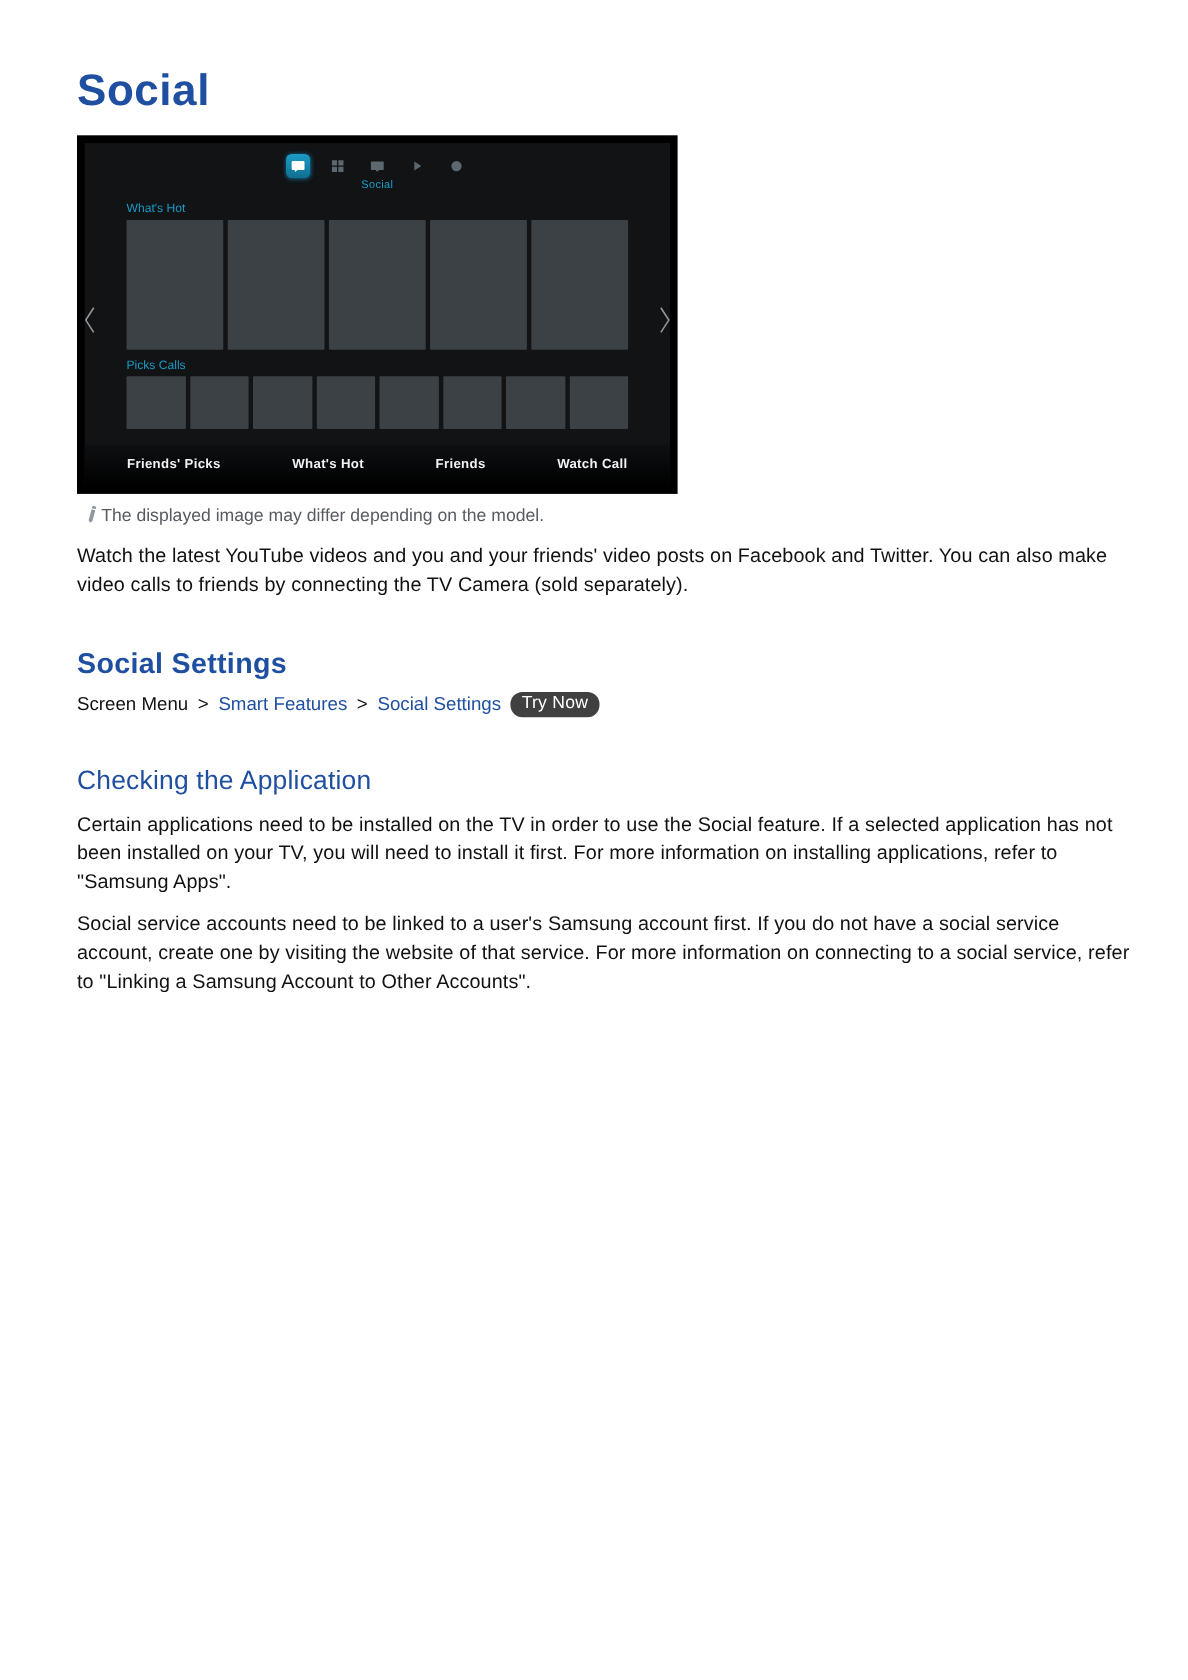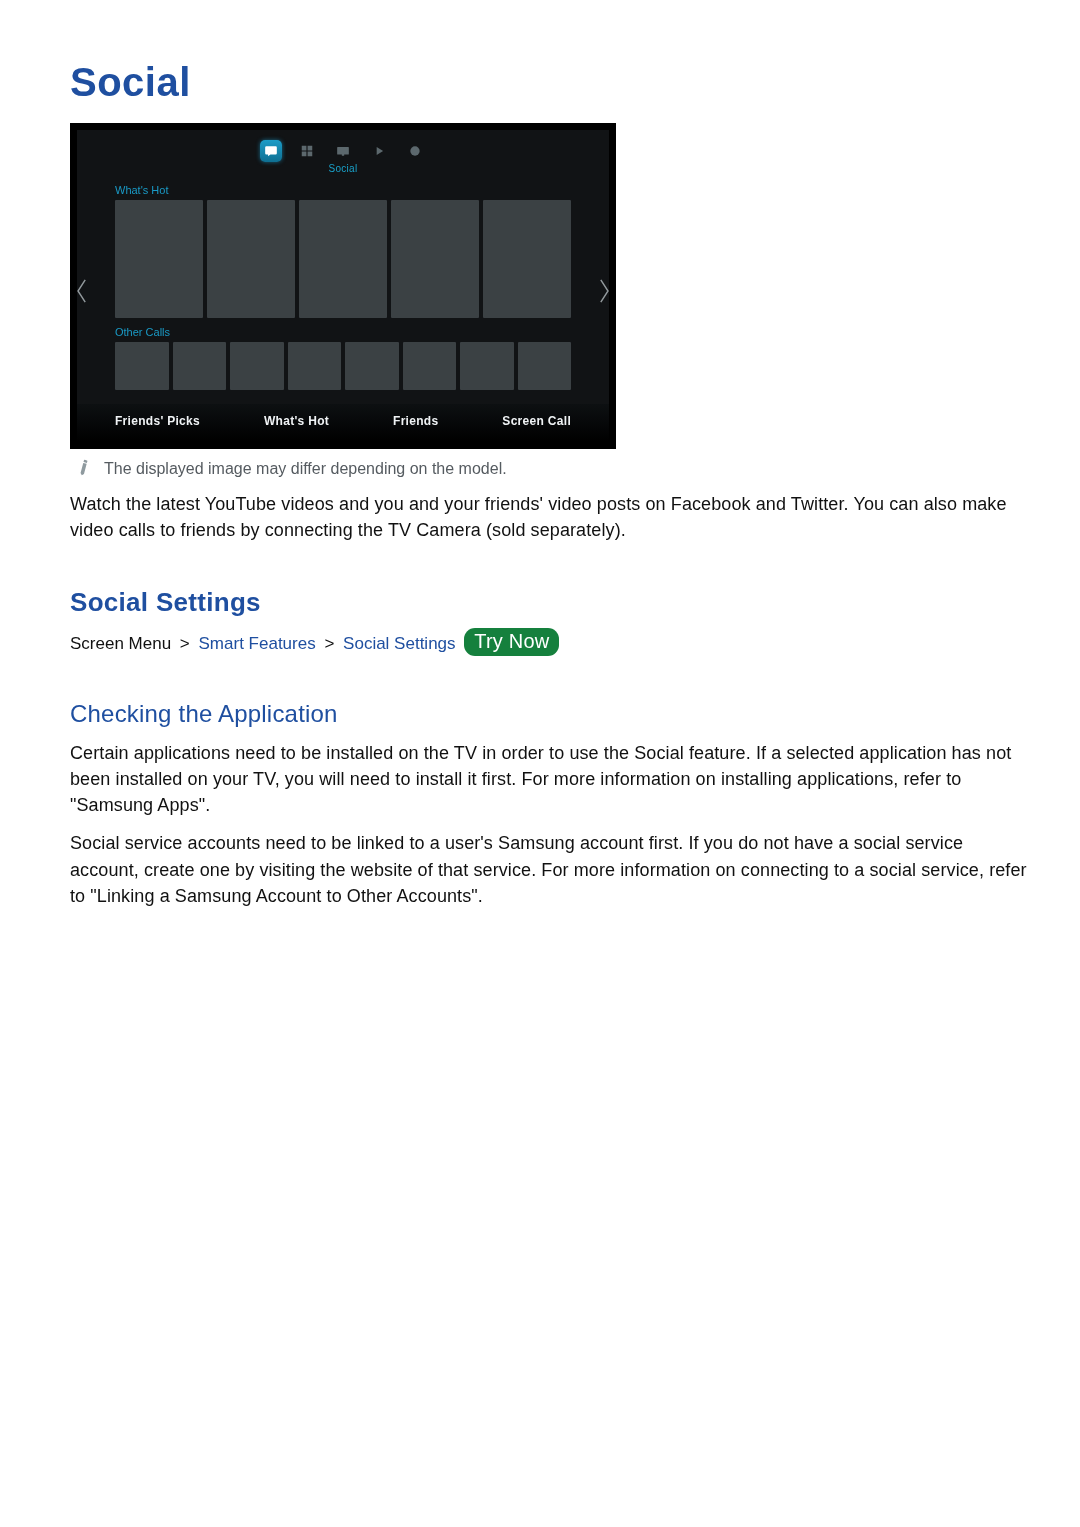--- a/index.html
+++ b/index.html
@@ -115,21 +115,20 @@
     color: #f0f3f5;
     font-size: 12px;
     font-weight: 700;
     letter-spacing: 0.3px;
     white-space: nowrap;
   }
 
   .note-row {
     display: flex;
     align-items: center;
-    gap: 12px;
     margin: 10px 0 0 6px;
     color: #555b60;
     font-size: 16px;
   }
   .note-row svg { width: 16px; height: 16px; fill: #8f9a9f; transform: rotate(-30deg); }
 
   p.body-text {
     font-size: 18px;
     line-height: 1.45;
     margin: 12px 0 0 0;
@@ -148,23 +147,23 @@
   .breadcrumb {
     font-size: 17px;
     margin: 4px 0 0 0;
   }
   .breadcrumb .bc-plain { color: #111; }
   .breadcrumb .bc-link  { color: #1f4fa0; }
   .breadcrumb .chev { color: #111; padding: 0 4px; }
 
   .try-now {
     display: inline-block;
-    background: #15803d;
+    background: #404040;
     color: #fff;
-    font-size: 20px;
+    font-size: 16px;
     padding: 2px 10px 3px 10px;
     border-radius: 11px;
     margin-left: 4px;
     vertical-align: 1px;
     letter-spacing: 0.2px;
   }
 
   h3.sub-title {
     font-size: 24px;
     font-weight: 500;
@@ -225,38 +224,38 @@
 
         <div class="sec-label">What's Hot</div>
         <div class="row-grid">
           <div class="tile wide"></div>
           <div class="tile wide"></div>
           <div class="tile wide"></div>
           <div class="tile wide"></div>
           <div class="tile wide"></div>
         </div>
 
-        <div class="sec-label">Other Calls</div>
+        <div class="sec-label">Picks Calls</div>
         <div class="row-grid sm">
           <div class="tile sm"></div>
           <div class="tile sm"></div>
           <div class="tile sm"></div>
           <div class="tile sm"></div>
           <div class="tile sm"></div>
           <div class="tile sm"></div>
           <div class="tile sm"></div>
           <div class="tile sm"></div>
         </div>
       </div>
 
       <div class="tv-bottom-nav">
         <span>Friends' Picks</span>
         <span>What's Hot</span>
         <span>Friends</span>
-        <span>Screen Call</span>
+        <span>Watch Call</span>
       </div>
     </div>
   </div>
 
   <div class="note-row">
     <span>
       <svg viewBox="0 0 24 24">
           <path d="M3 17.25V21h3.75L17.81 9.94l-3.75-3.75L3 17.25zM20.71 7.04a1 1 0 0 0 0-1.41l-2.34-2.34a1 1 0 0 0-1.41 0l-1.83 1.83 3.75 3.75 1.83-1.83z"></path>
         </svg>
     </span>

